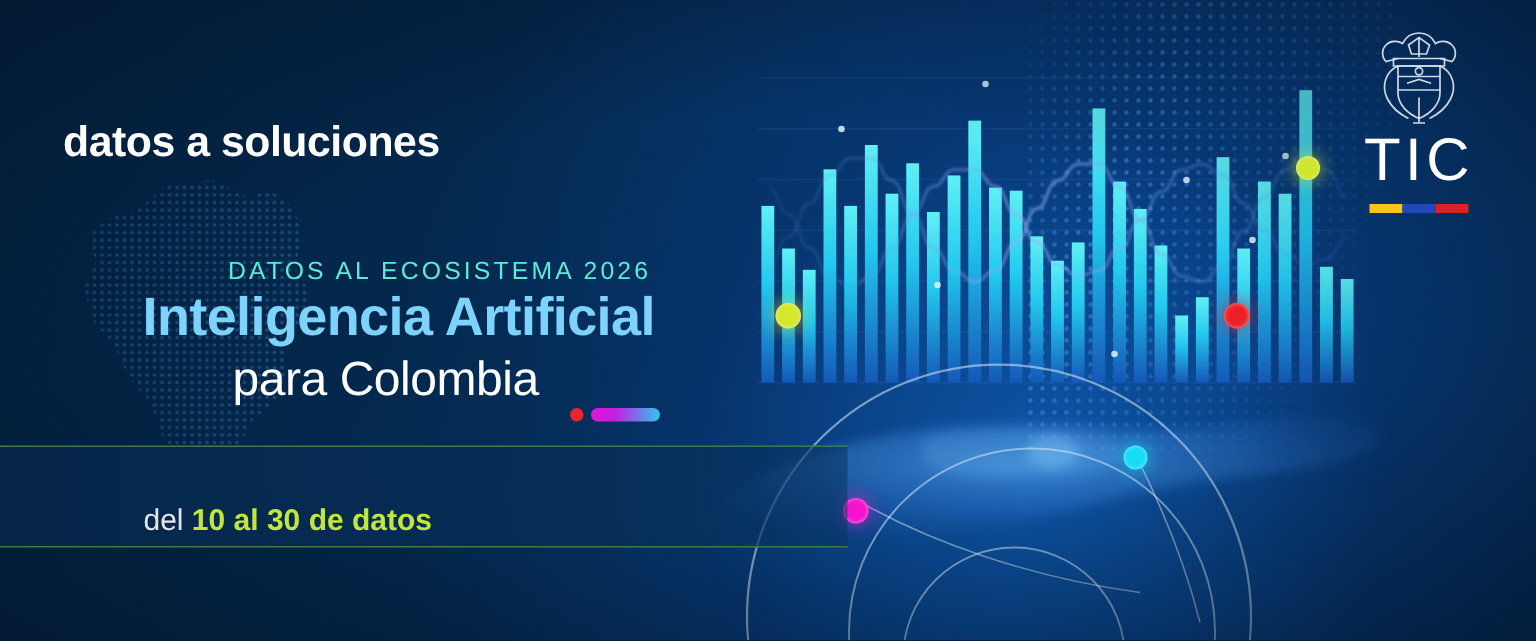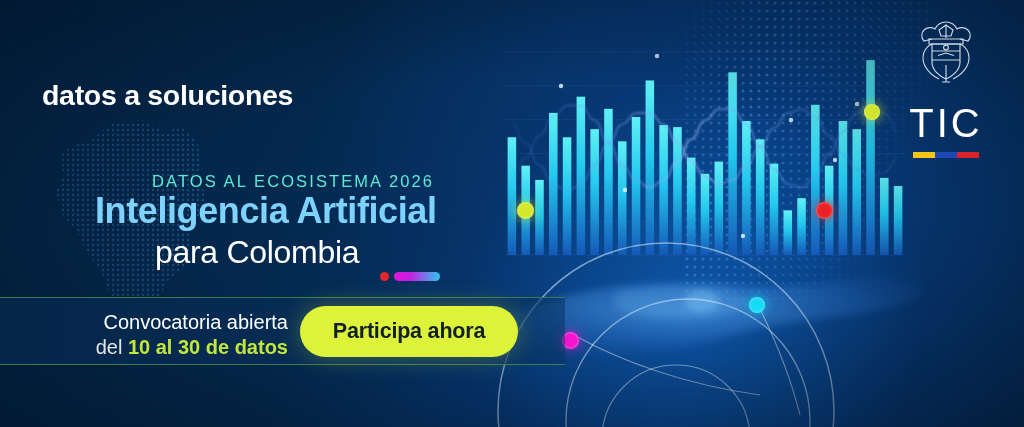--- a/index.html
+++ b/index.html
@@ -94,21 +94,21 @@
     font-family:"Liberation Sans", sans-serif;
     letter-spacing:-.2px;
     cursor:pointer;
     box-shadow:0 0 24px rgba(200,240,60,.30);
   }
   
   .logo { position:absolute; right:22px; top:18px; width:112px; text-align:center; }
   .logo-crest { display:block; margin:0 auto; }
   .logo-tic {
     color:#ffffff; font-size:40px; font-weight:400;
-    letter-spacing:3px; line-height:1; margin-top:19px;
+    letter-spacing:3px; line-height:1; margin-top:3px;
   }
   .logo-flag { display:flex; justify-content:center; margin-top:9px; }
   .logo-flag i { display:block; width:22px; height:6px; }
   .f-y { background:#f5c518; }
   .f-b { background:#1f49b5; }
   .f-r { background:#d8232a; }
   
   .node { position:absolute; border-radius:50%; }
 </style>
 </head>
@@ -275,24 +275,23 @@
   <div class="title-ai">Inteligencia Artificial</div>
   <div class="title-co">para Colombia</div>
 
   <div class="accent-marks">
     <span class="accent-dot"></span>
     <span class="accent-bar"></span>
   </div>
 
   <div class="cta-band"></div>
   <div class="cta-text">
-    <span>Convocatoria abierta</span><br>
+    <br>
     <span class="del">del </span><span class="dates">10 al 30</span><span class="dates"> de datos</span>
   </div>
-  <button class="cta-button">Participa ahora</button>
 
   <div class="logo">
     <svg class="logo-crest" width="62" height="66" viewBox="0 0 62 66" fill="none" stroke="#dbe6f2" stroke-width="1.15" stroke-opacity=".92">
       <path d="M31 4 C26 4 22 7 20 11 C17 9 12 9 9 12 C6 15 6 20 9 23 L17 21"></path>
       <path d="M31 4 C36 4 40 7 42 11 C45 9 50 9 53 12 C56 15 56 20 53 23 L45 21"></path>
       <path d="M24 12 L31 7 L38 12 L36 18 L26 18 Z"></path>
       <path d="M31 7 L31 20"></path>
       <path d="M14 21 L48 21 L48 26 L14 26 Z"></path>
       <path d="M17 26 L45 26 L45 44 C45 52 38 58 31 61 C24 58 17 52 17 44 Z"></path>
       <path d="M17 33 L45 33 M17 42 L45 42"></path>

